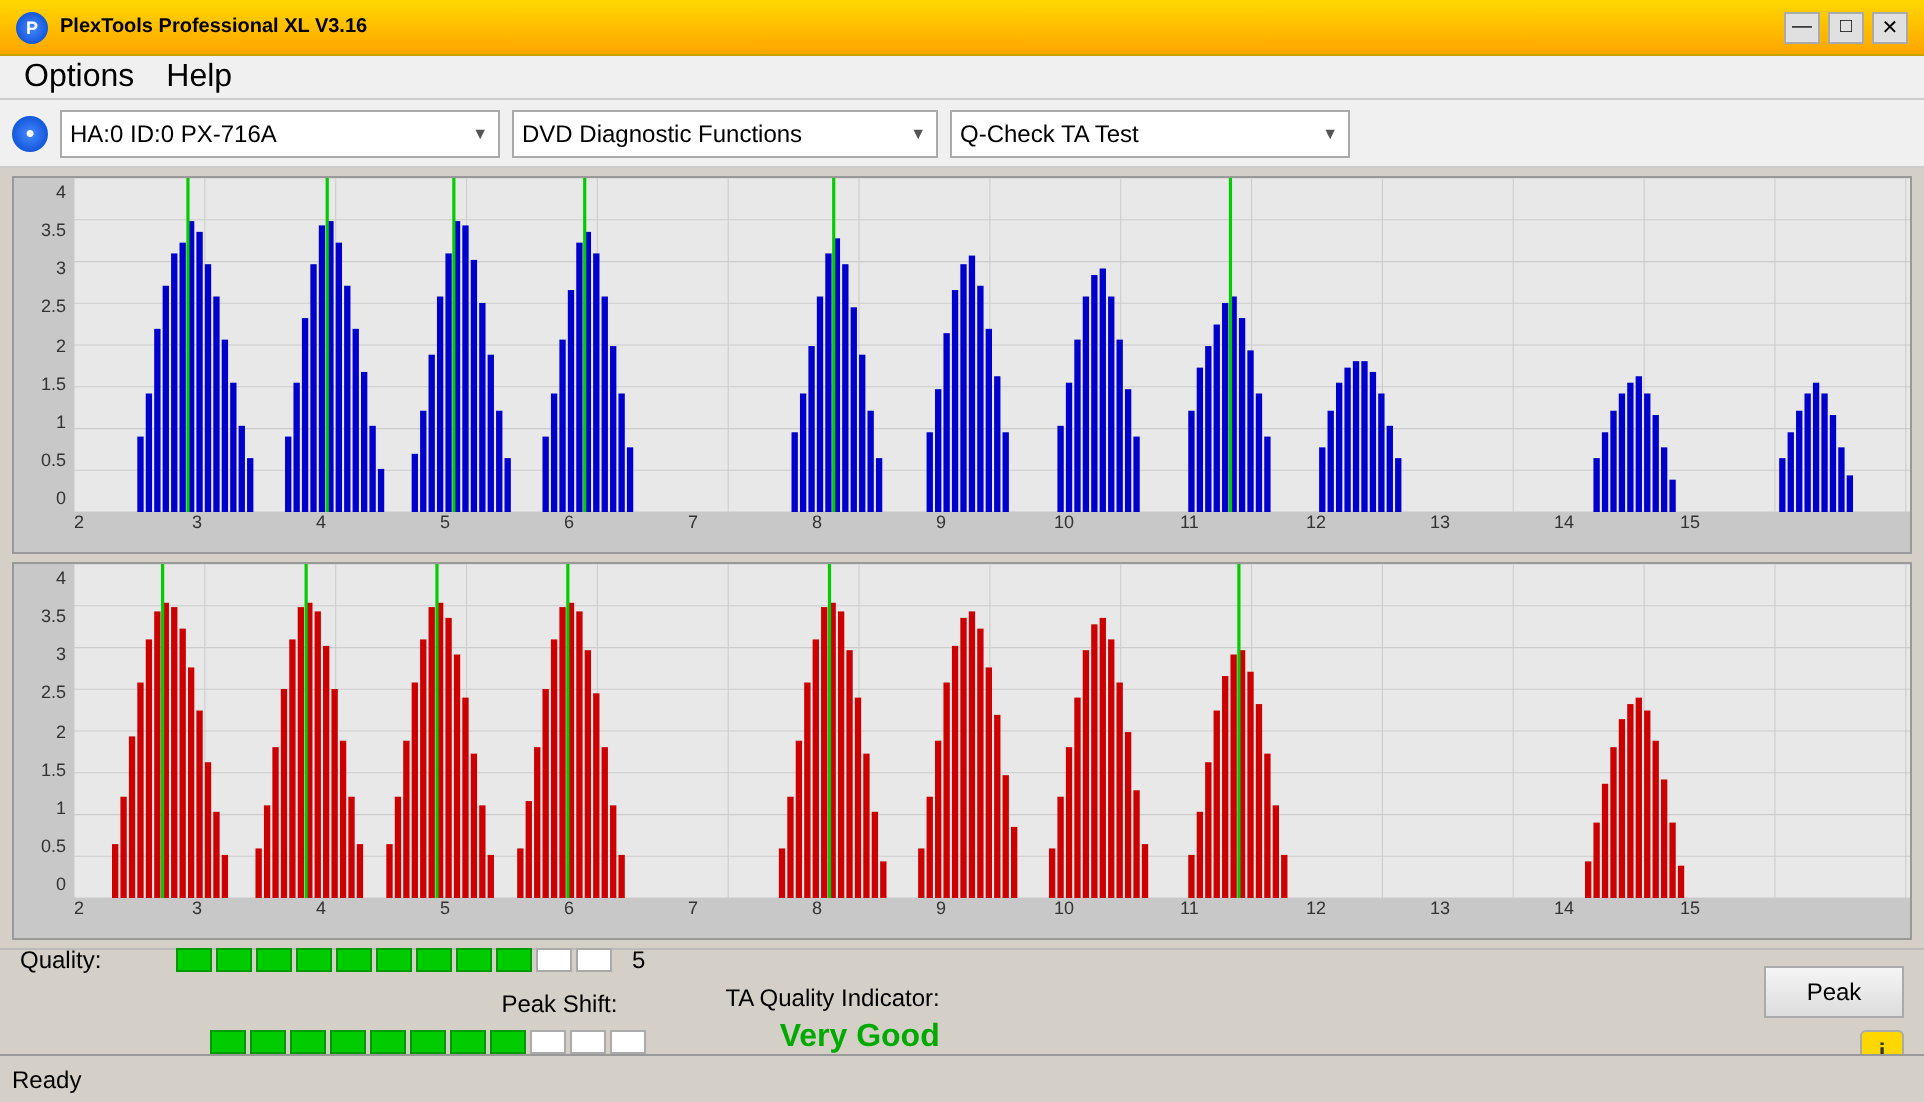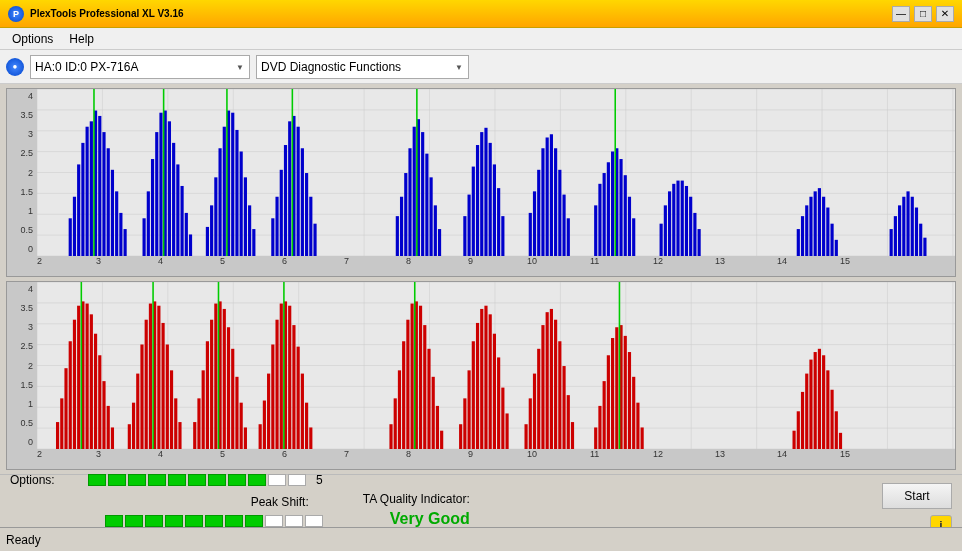--- a/index.html
+++ b/index.html
@@ -53,21 +53,21 @@
     .menu-bar {
       background: #f0f0f0;
       height: 22px;
       display: flex;
       align-items: center;
       padding: 0 4px;
       border-bottom: 1px solid #ccc;
     }
     .menu-item {
       padding: 2px 8px;
-      font-size: 12px;
+      font-size: 16px;
       cursor: pointer;
     }
 
     
     .toolbar {
       background: #f0f0f0;
       height: 34px;
       display: flex;
       align-items: center;
       padding: 0 6px;
@@ -197,20 +197,25 @@
   <div class="toolbar">
     <div class="drive-icon">●</div>
     <div class="select-wrapper">
       <select class="drive-select">
         <option>HA:0 ID:0  PX-716A</option>
       </select>
     </div>
     <div class="select-wrapper">
       <select class="function-select">
         <option>DVD Diagnostic Functions</option>
+      </select>
+    </div>
+    <div class="select-wrapper">
+      <select class="test-select">
+        <option>Q-Check TA Test</option>
       </select>
     </div>
   </div>
 
   <div style="background:#d4d0c8; padding:4px 6px; display:flex; flex-direction:column; gap:4px; height:390px;">
 
     <div class="chart-container" style="flex:1; position:relative; background:#c8c8c8; border:1px solid #999;">
 
       <div class="y-axis">
         <span class="y-label">4</span>
@@ -607,21 +612,21 @@
       </div>
     </div>
 
   </div>
 
   <div style="background:#d4d0c8; height:70px; display:flex; align-items:center; padding:4px 10px; border-top:1px solid #bbb;">
 
     <div style="display:flex; flex-direction:column; gap:8px;">
 
       <div style="display:flex; align-items:center; gap:6px;">
-        <span style="font-size:12px; min-width:72px;">Options:</span>
+        <span style="font-size:12px; min-width:72px;">Quality:</span>
         <div style="display:flex; gap:2px;">
           <div style="width:18px;height:12px;background:#00cc00;border:1px solid #009900;"></div>
           <div style="width:18px;height:12px;background:#00cc00;border:1px solid #009900;"></div>
           <div style="width:18px;height:12px;background:#00cc00;border:1px solid #009900;"></div>
           <div style="width:18px;height:12px;background:#00cc00;border:1px solid #009900;"></div>
           <div style="width:18px;height:12px;background:#00cc00;border:1px solid #009900;"></div>
           <div style="width:18px;height:12px;background:#00cc00;border:1px solid #009900;"></div>
           <div style="width:18px;height:12px;background:#00cc00;border:1px solid #009900;"></div>
           <div style="width:18px;height:12px;background:#00cc00;border:1px solid #009900;"></div>
           <div style="width:18px;height:12px;background:#00cc00;border:1px solid #009900;"></div>
@@ -649,21 +654,21 @@
         <span style="font-size:12px; margin-left:4px;">4</span>
       </div>
     </div>
 
     <div style="display:flex; flex-direction:column; gap:4px; margin-left:40px;text-align:right;">
       <span style="font-size:12px; color:#000;">TA Quality Indicator:</span>
       <span style="font-size:16px; font-weight:bold; color:#00aa00;">Very Good</span>
     </div>
 
     <div style="margin-left:auto; display:flex; flex-direction:column; align-items:flex-end; gap:6px;">
-      <button class="start-btn">Start</button>
+      <button class="start-btn">Peak</button>
       <div class="info-icon">i</div>
     </div>
   </div>
 
   <div class="status-bar">
     <span>Ready</span>
   </div>
 
 </div>
 

